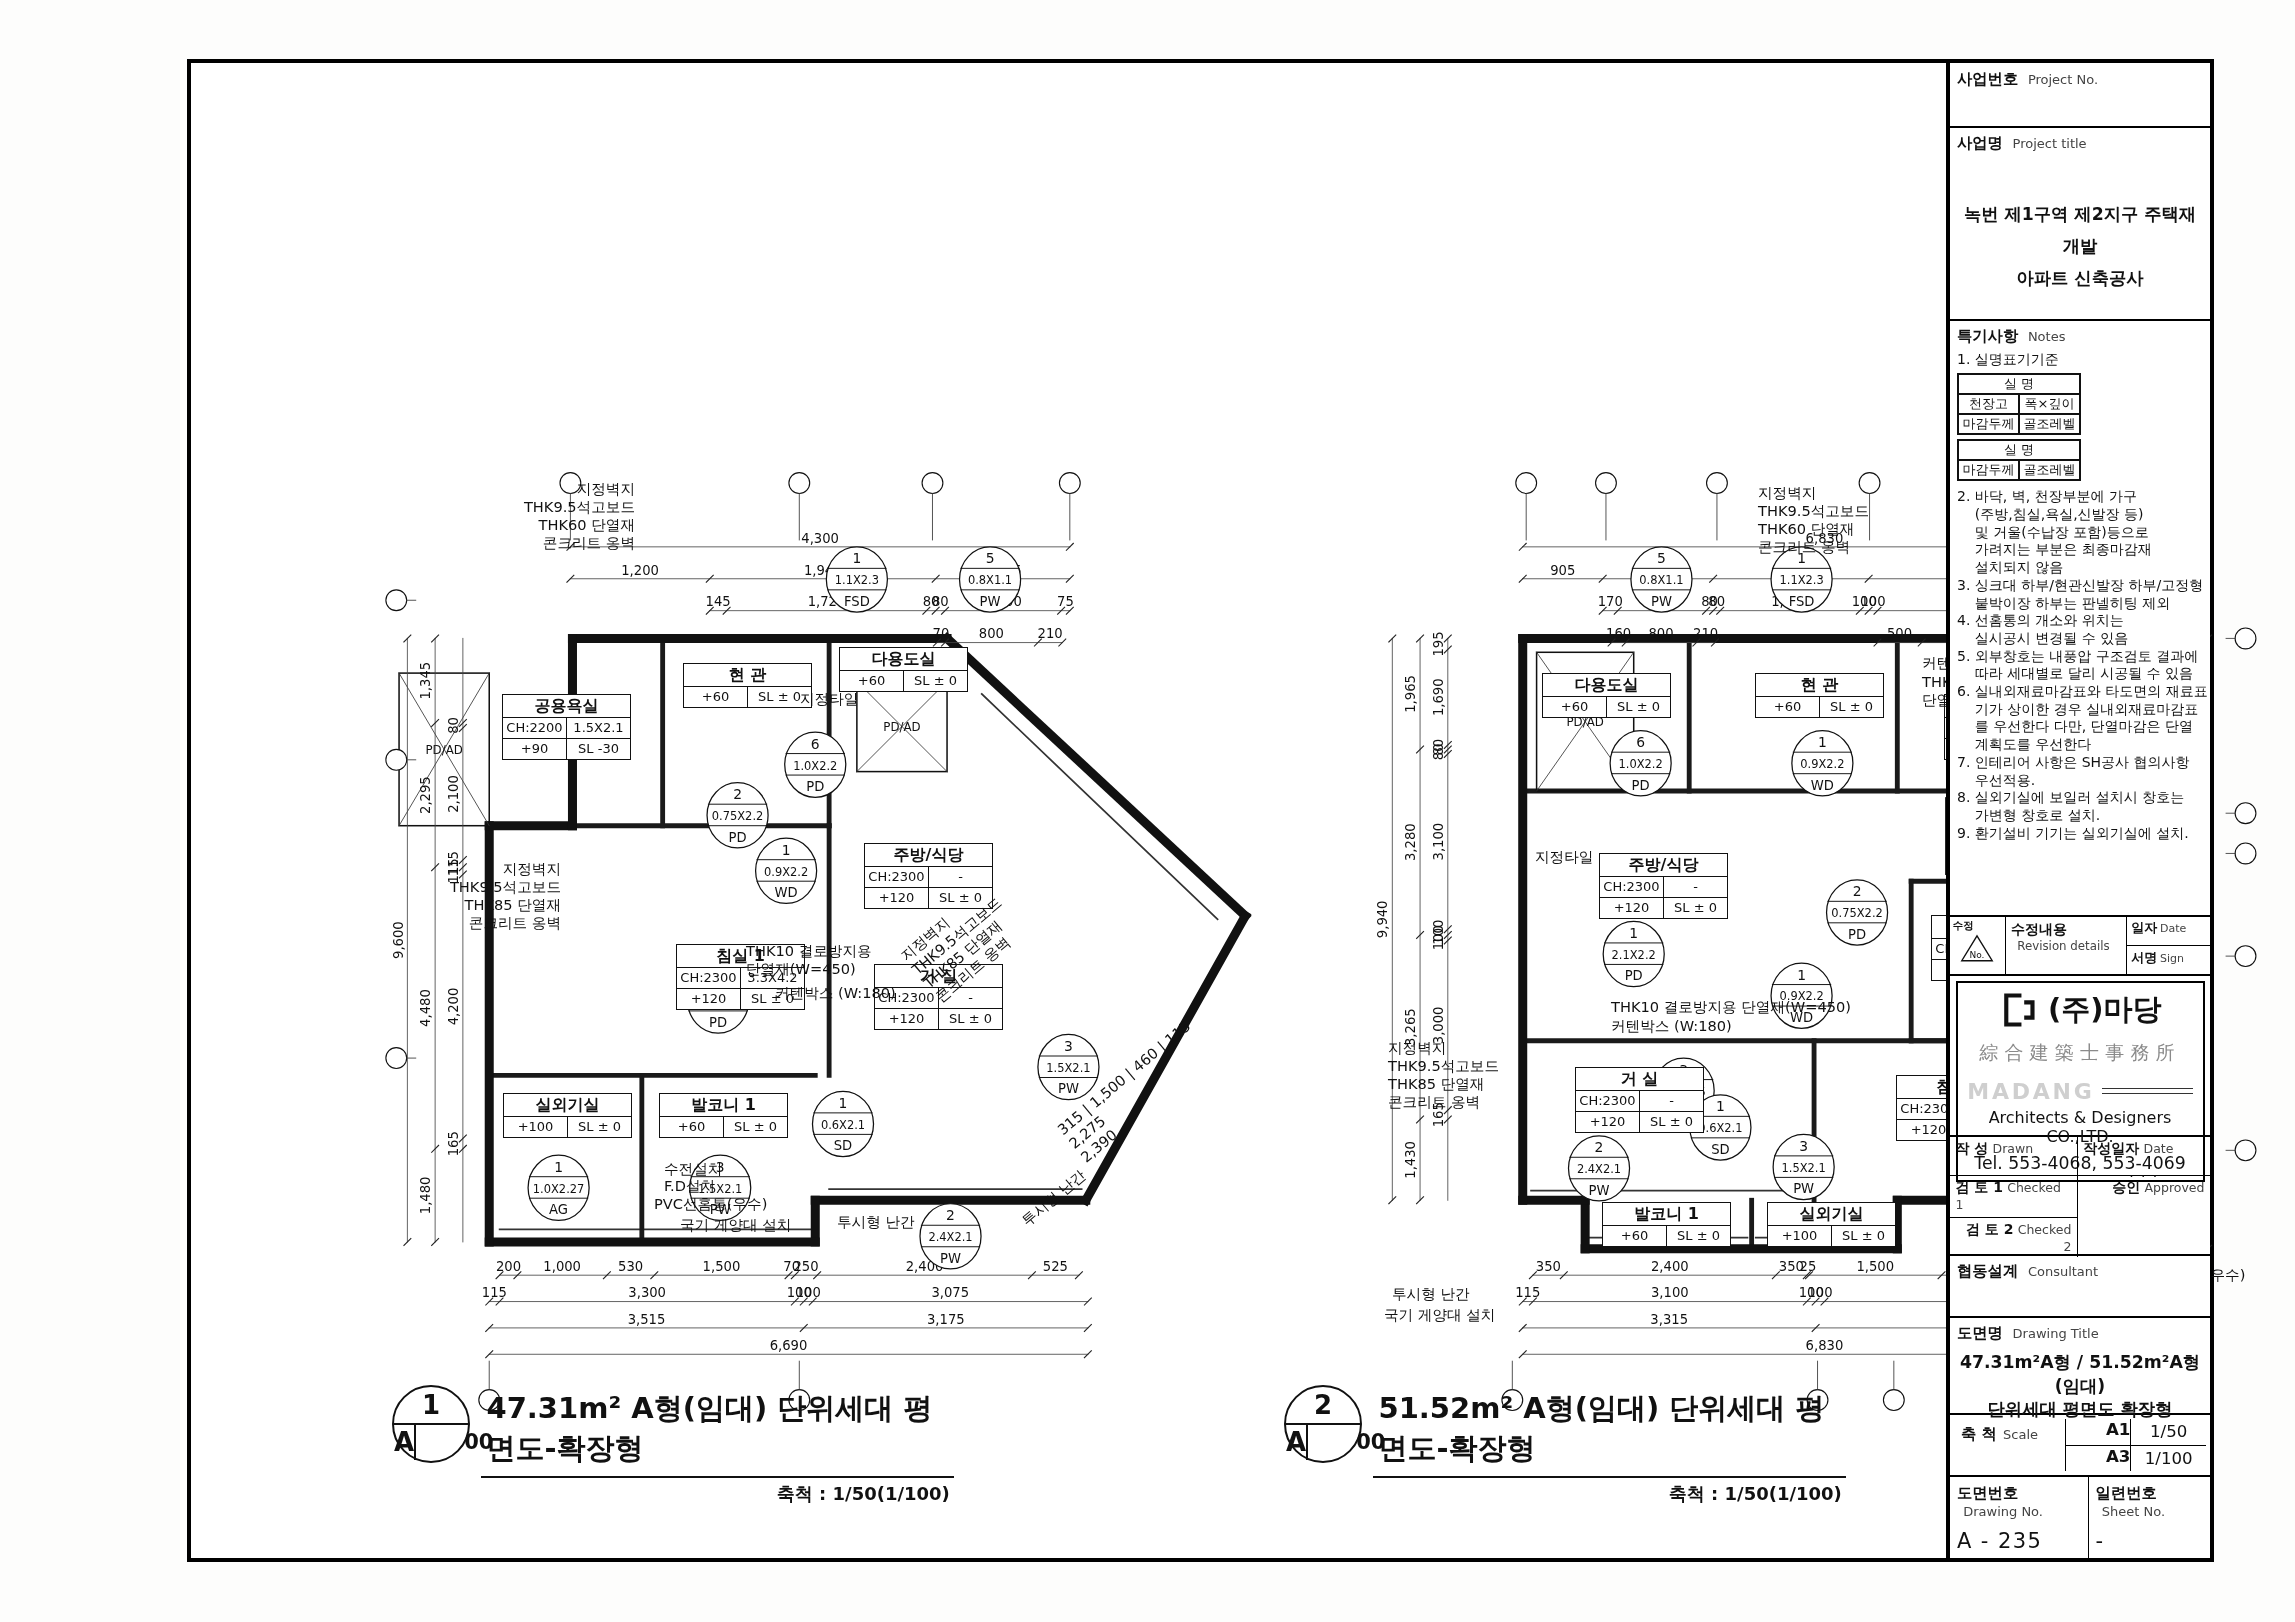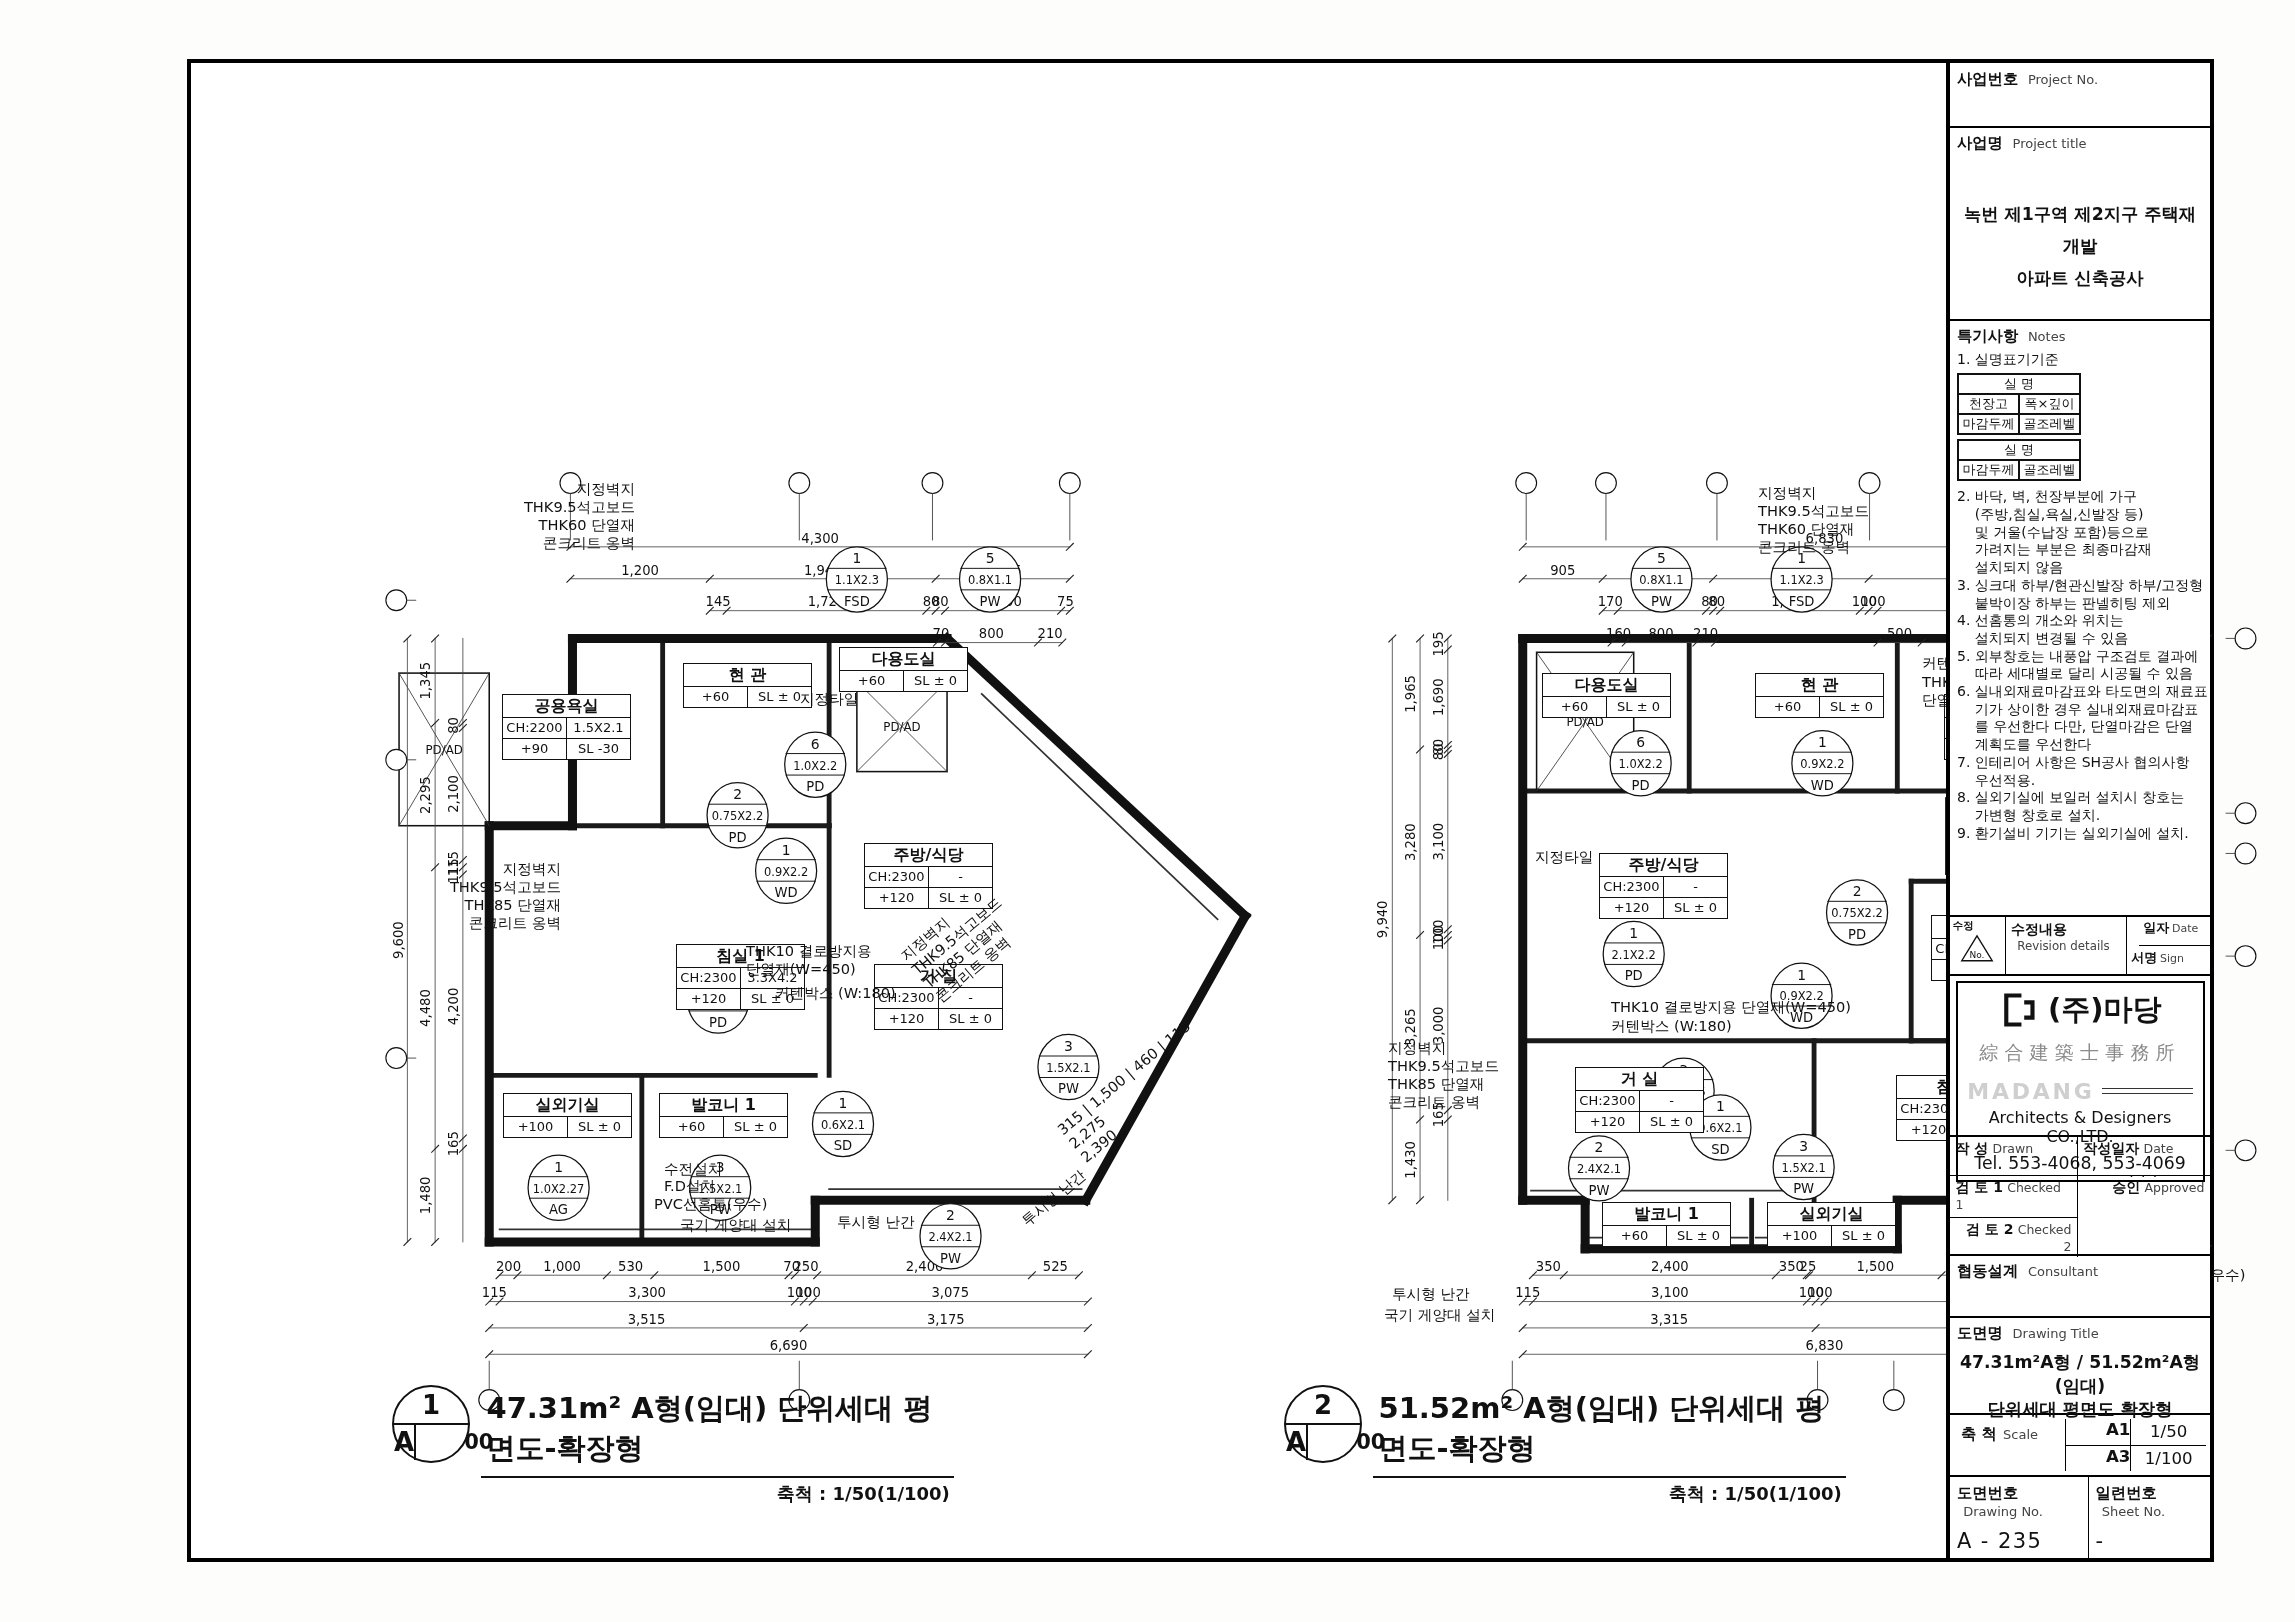--- a/index.html
+++ b/index.html
@@ -34,21 +34,21 @@
   .nline{font-size:14px;line-height:17.7px;white-space:nowrap;}
   .ntwrap{margin:2.8px 0 4.2px 0;}
   .ntable{display:inline-block;border:1.4px solid #111;margin:1.4px 4.2px 2.8px 0;vertical-align:top;}
   .nt-row{display:flex;}
   .nt-row span{border:0.7px solid #111;padding:0 3.5px;font-size:13px;line-height:18px;text-align:center;flex:1;min-width:50px;white-space:nowrap;}
   .rev{display:flex;padding:0;}
   .rev-tri{width:49px;border-right:1.4px solid #000;padding:2.8px;text-align:center;}
   .rev-mid{flex:1;padding:4.2px 5.5px;}
   .rev-right{width:83px;border-left:1.4px solid #000;display:flex;flex-direction:column;}
   .rev-right>div{flex:1;padding:2.8px 4.2px;}
-  .rev-right>div:first-child{border-bottom:1.4px solid #000;margin-left:12px;}
+  .rev-right>div:first-child{border-bottom:1.4px solid #000;}
   .rev-right .lb{font-size:13px}.rev-right .le{font-size:11px;margin-left:2.8px}
   .comp-box{border:2.1px solid #000;margin:5.5px;padding:7px 4.2px;text-align:center;}
   .comp-top{display:flex;align-items:center;justify-content:center;gap:9.7px;}
   .comp-name{font-size:29px;font-weight:bold;text-align:right;}
   .comp-cjk{font-size:19px;color:#8a8a8a;letter-spacing:6.2px;margin-top:9.7px;}
   .comp-row{display:flex;align-items:center;margin:12.5px 5.5px 0 5.5px;}
   .comp-madang{font-size:22px;font-weight:bold;color:#cfcfcf;letter-spacing:2.8px;}
   .comp-dbl{flex:1;height:4.9px;border-top:1.4px solid #333;border-bottom:1.4px solid #333;margin-left:7px;}
   .comp-sub{font-size:16px;margin-top:4.2px;}
   .comp-tel{font-size:17.3px;margin-top:7px;}
@@ -960,21 +960,21 @@
                   <span>골조레벨</span>
                 </div></div></div>
             <div class="nline" style="white-space: pre;">2. 바닥, 벽, 천장부분에 가구</div>
             <div class="nline" style="white-space: pre;">    (주방,침실,욕실,신발장 등)</div>
             <div class="nline" style="white-space: pre;">    및 거울(수납장 포함)등으로</div>
             <div class="nline" style="white-space: pre;">    가려지는 부분은 최종마감재</div>
             <div class="nline" style="white-space: pre;">    설치되지 않음</div>
             <div class="nline" style="white-space: pre;">3. 싱크대 하부/현관신발장 하부/고정형</div>
             <div class="nline" style="white-space: pre;">    붙박이장 하부는 판넬히팅 제외</div>
             <div class="nline" style="white-space: pre;">4. 선홈통의 개소와 위치는</div>
-            <div class="nline" style="white-space: pre;">    설치되지 변경될 수 있음</div>
+            <div class="nline" style="white-space: pre;">    실시공시 변경될 수 있음</div>
             <div class="nline" style="white-space: pre;">5. 외부창호는 내풍압 구조검토 결과에</div>
             <div class="nline" style="white-space: pre;">    따라 세대별로 달리 시공될 수 있음</div>
             <div class="nline" style="white-space: pre;">6. 실내외재료마감표와 타도면의 재료표</div>
             <div class="nline" style="white-space: pre;">    기가 상이한 경우 실내외재료마감표</div>
             <div class="nline" style="white-space: pre;">    를 우선한다 다만, 단열마감은 단열</div>
             <div class="nline" style="white-space: pre;">    계획도를 우선한다</div>
             <div class="nline" style="white-space: pre;">7. 인테리어 사항은 SH공사 협의사항</div>
             <div class="nline" style="white-space: pre;">    우선적용.</div>
             <div class="nline" style="white-space: pre;">8. 실외기실에 보일러 설치시 창호는</div>
             <div class="nline" style="white-space: pre;">    가변형 창호로 설치.</div>

